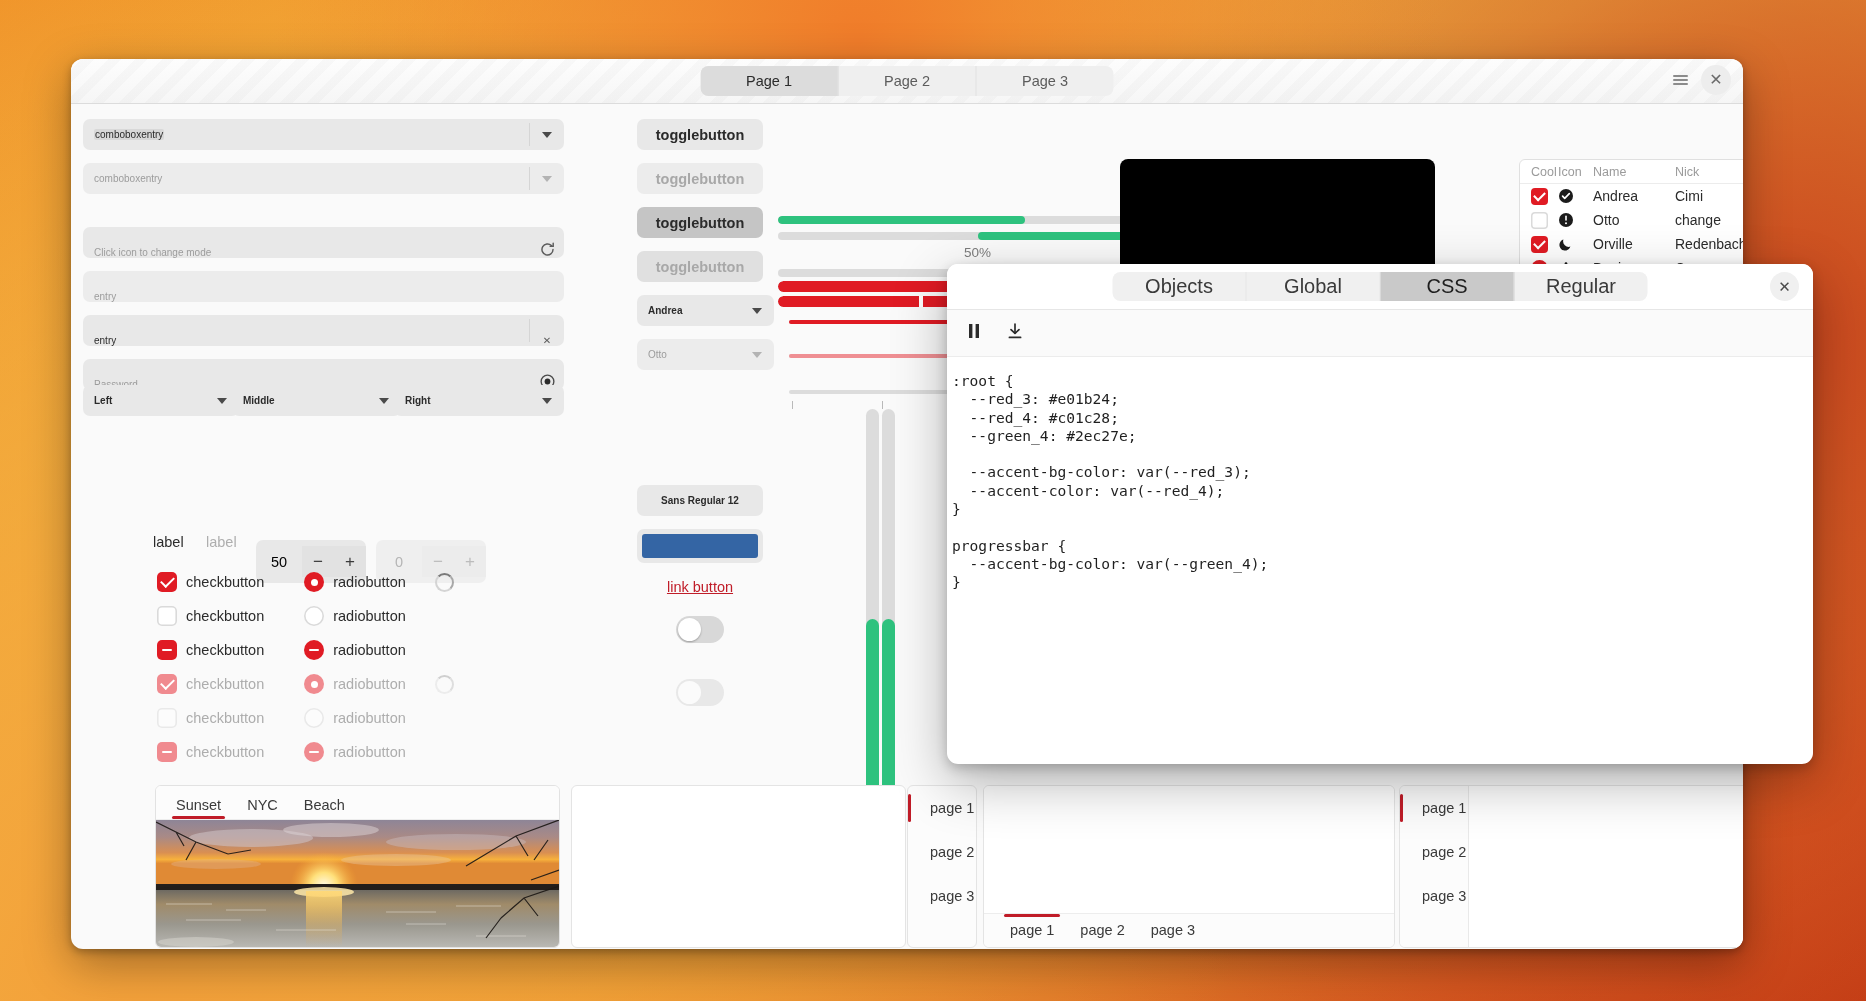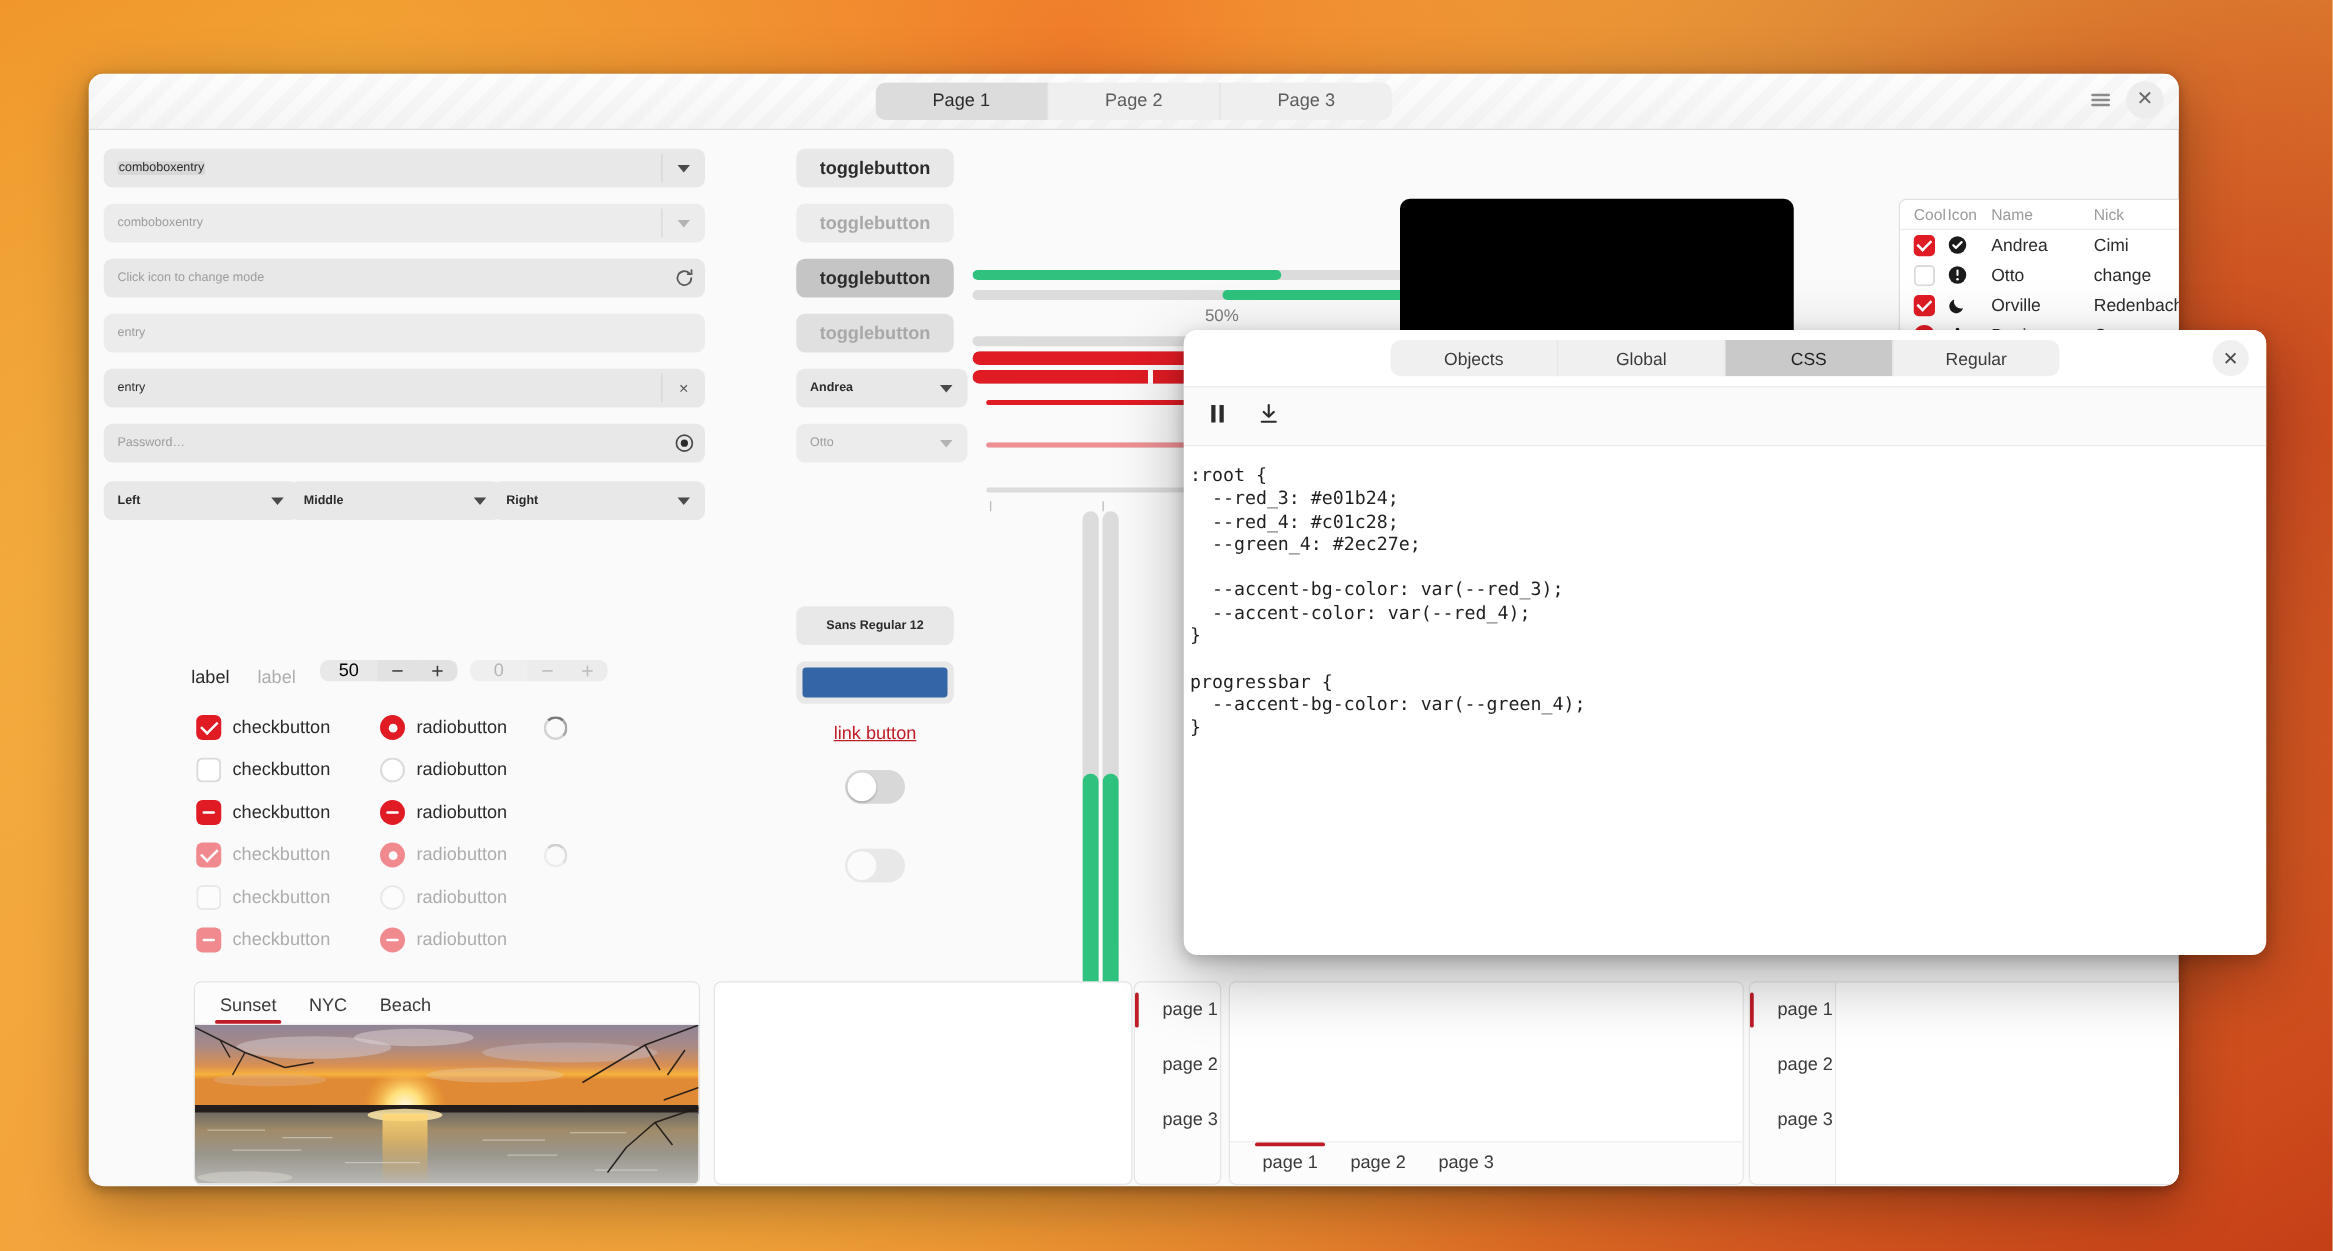--- a/index.html
+++ b/index.html
@@ -50,21 +50,21 @@
   .row{position:absolute;}
 
   .combo{display:flex;align-items:center;height:31px;padding:0 0 0 11px;cursor:pointer;}
   .combo .txt{flex:1;}
   .combo .sep{width:1px;align-self:stretch;background:#d5d5d5;margin:4px 0;}
   .combo .arrow{width:34px;display:flex;align-items:center;justify-content:center;}
   .caret{width:0;height:0;border-left:5px solid transparent;border-right:5px solid transparent;border-top:6px solid #4a4a4a;}
   .caret.d{border-top-color:#b3b3b3;}
   .sel-hl{background:#d8d8d8;border-radius:2px;padding:0 1px;}
 
-  .entry{display:flex;align-items:center;height:31px;padding:0 0 0 11px;}
+  .entry{display:flex;align-items:flex-end;height:31px;padding:0 0 0 11px;margin-top:20px;}
   .entry .txt{flex:1;}
   .entry .ebtn{width:34px;display:flex;align-items:center;justify-content:center;cursor:pointer;color:#5b5b5b;}
 
   .tbtn{height:31px;border-radius:7px;display:flex;align-items:center;justify-content:center;font-size:14.5px;font-weight:bold;cursor:pointer;background:#e8e8e8;color:#2b2b2b;}
   .tbtn.act{background:#c5c5c5;}
   .tbtn.dis{color:#a8a8a8;background:#ececec;font-weight:bold;}
 
   
   .trough{background:#dcdcdc;border-radius:6px;overflow:hidden;}
   .fill{height:100%;border-radius:6px;}
@@ -86,21 +86,21 @@
   .cb.mix,.rb.mix{background:#e01b24;}
   .cb.on.f,.rb.on.f,.cb.mix.f,.rb.mix.f{background:#f08a8f;}
   .cb.off.f,.rb.off.f{background:#fcfcfc;box-shadow:inset 0 0 0 1.6px #e9e9e9;}
   .tick{width:11px;height:6px;border-left:2.4px solid #fff;border-bottom:2.4px solid #fff;transform:rotate(-45deg) translate(1px,-1px);}
   .dot{width:7px;height:7px;border-radius:50%;background:#fff;}
   .dash{width:10px;height:2.6px;background:#fff;border-radius:2px;}
   .lbl{color:#2b2b2b;}
   .lbl.f{color:#adadad;}
 
   
-  .spin{display:flex;align-items:center;height:17px;border-radius:7px;background:#e8e8e8;overflow:hidden;}
+  .spin{display:flex;align-items:center;height:43px;border-radius:7px;background:#e8e8e8;overflow:hidden;margin-top:12px;}
   .spin .val{width:46px;text-align:center;font-size:14.5px;}
   .spin .sb{width:32px;height:31px;display:flex;align-items:center;justify-content:center;font-size:17px;color:#3a3a3a;cursor:pointer;background:#e2e2e2;}
   .spin.dis{background:#efefef;}
   .spin.dis .sb{background:#ececec;color:#bcbcbc;}
   .spin.dis .val{color:#b5b5b5;}
 
   
   .sw{width:48px;height:27px;border-radius:14px;background:#d8d8d8;position:relative;cursor:pointer;}
   .sw i{position:absolute;left:2px;top:2px;width:23px;height:23px;border-radius:50%;background:#fff;box-shadow:0 1px 2px rgba(0,0,0,.28);}
   .sw.dis{background:#e8e8e8;}
@@ -138,21 +138,21 @@
   .htab.sel::before{content:"";position:absolute;left:-6px;right:-6px;top:0;height:3px;background:#c01c28;border-radius:2px;}
 
   
   .insp{
     position:absolute;left:947px;top:264px;width:866px;height:500px;
     background:#fff;border-radius:11px;overflow:hidden;
     box-shadow:0 4px 12px rgba(0,0,0,.2),0 18px 54px rgba(0,0,0,.3);
   }
   .insp-hdr{position:relative;height:45px;background:#fff;border-bottom:1px solid #e6e6e6;}
   .insp-tabs{position:absolute;left:50%;top:8px;transform:translateX(-50%);display:flex;background:#f0f0f0;border-radius:8px;overflow:hidden;height:29px;}
-  .itab{width:133px;display:flex;align-items:center;justify-content:center;font-size:14px;color:#3a3a3a;cursor:pointer;border-right:1px solid #e6e6e6;}
+  .itab{width:133px;display:flex;align-items:center;justify-content:center;font-size:20px;color:#3a3a3a;cursor:pointer;border-right:1px solid #e6e6e6;}
   .itab:last-child{border-right:none;}
   .itab.sel{background:#c9c9c9;color:#1e1e1e;}
   .insp-close{position:absolute;right:14px;top:8px;width:29px;height:29px;border-radius:50%;background:#f0f0f0;display:flex;align-items:center;justify-content:center;cursor:pointer;color:#4a4a4a;font-size:15px;}
   .insp-tool{height:46px;background:#fafafa;border-bottom:1px solid #ececec;display:flex;align-items:center;padding-left:19px;gap:24px;}
   .css-area{padding:15px 0 0 5px;font-family:"DejaVu Sans Mono", monospace;font-size:14.6px;line-height:18.3px;color:#1f1f1f;white-space:pre;}
 
   .thumb{position:absolute;background:#000;border-radius:8px;}
   .vprog{position:absolute;width:13px;border-radius:7px;background:#dcdcdc;overflow:hidden;}
   .vprog i{position:absolute;left:0;right:0;bottom:0;background:#2ec27e;border-radius:7px;display:block;}
   .spinner{display:inline-block;width:15px;height:15px;border-radius:50%;border:2.4px solid #d4d4d4;border-top-color:#7a7a7a;border-right-color:#a8a8a8;}

